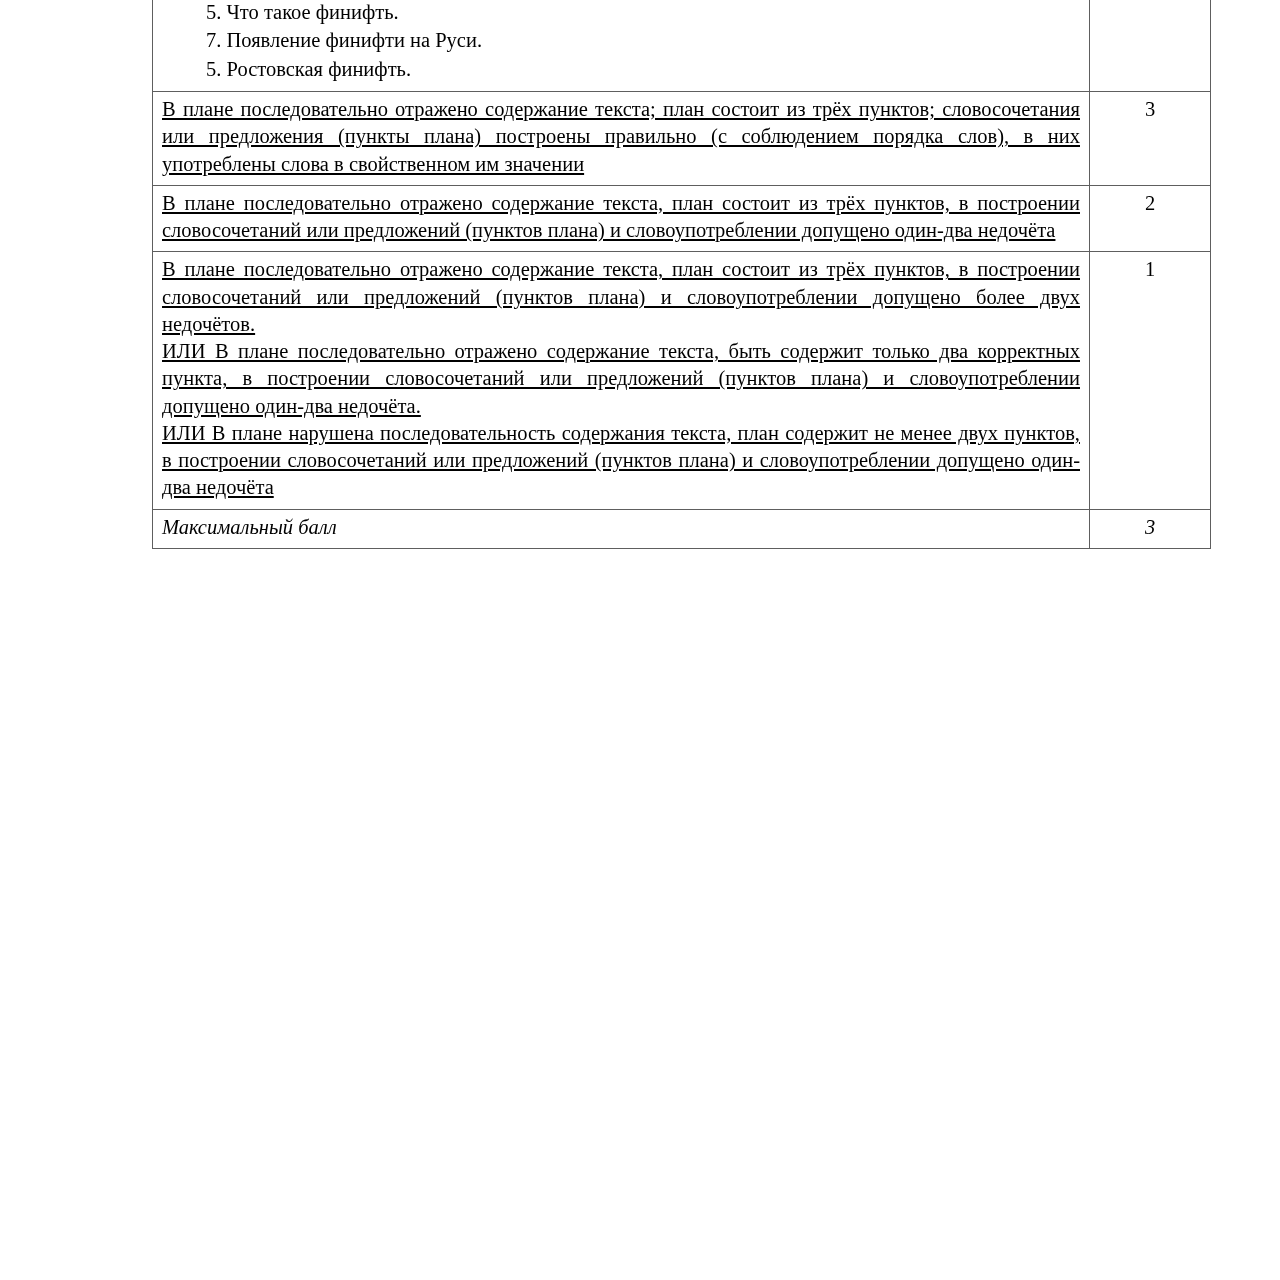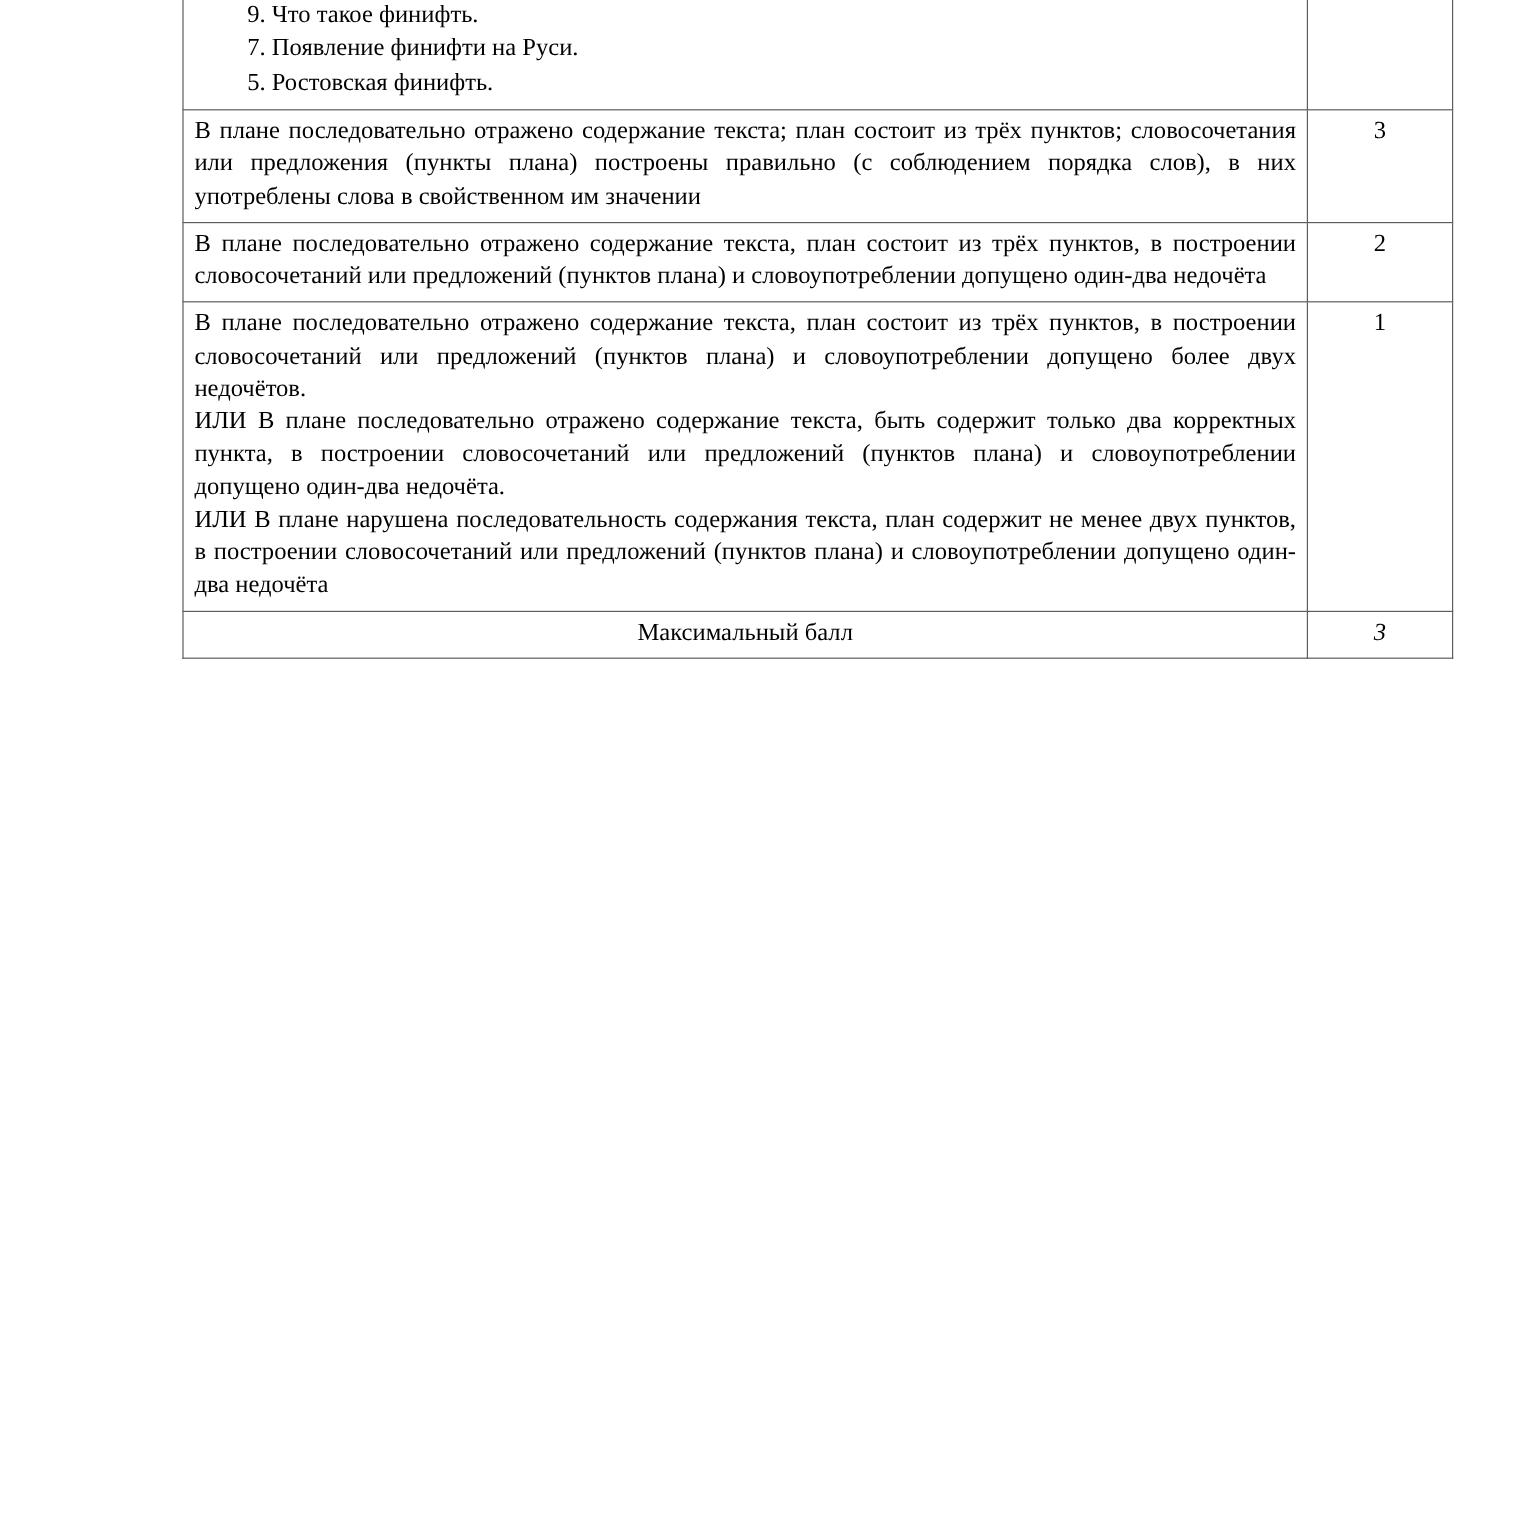--- a/index.html
+++ b/index.html
@@ -71,34 +71,36 @@
     text-align-last: left;
     padding-top: 7px;
     padding-bottom: 9px;
     letter-spacing: -0.1px;
   }
 
   .desc-cell {
     text-align: justify;
     text-align-last: left;
     hyphens: none;
+    text-decoration: underline;
   }
 
   .desc-cell p {
     margin: 0;
   }
 
   .score-cell {
     text-align: center;
     vertical-align: top;
     padding-top: 4px;
   }
 
   .total-label-cell {
-    text-align: center;
+    text-align: left;
+    font-style: italic;
     padding-top: 3px;
     padding-bottom: 5px;
     margin-left: 22px;
   }
   .total-score-cell {
     text-align: center;
     font-style: italic;
     padding-top: 3px;
     padding-bottom: 5px;
   }
@@ -113,21 +115,21 @@
   <table class="criteria-table">
     <colgroup>
       <col class="desc-col">
       <col class="score-col">
     </colgroup>
     <tbody>
 
       <tr>
         <td class="plan-list-cell">
           <ul class="plan-list">
-            <li>9. Что такое финифть.</li>
+            <li>5. Что такое финифть.</li>
             <li>7. Появление финифти на Руси.</li>
             <li>5. Ростовская финифть.</li>
           </ul>
         </td>
         <td class="score-cell empty-cell"></td>
       </tr>
 
 
       <tr>
         <td class="desc-cell">

